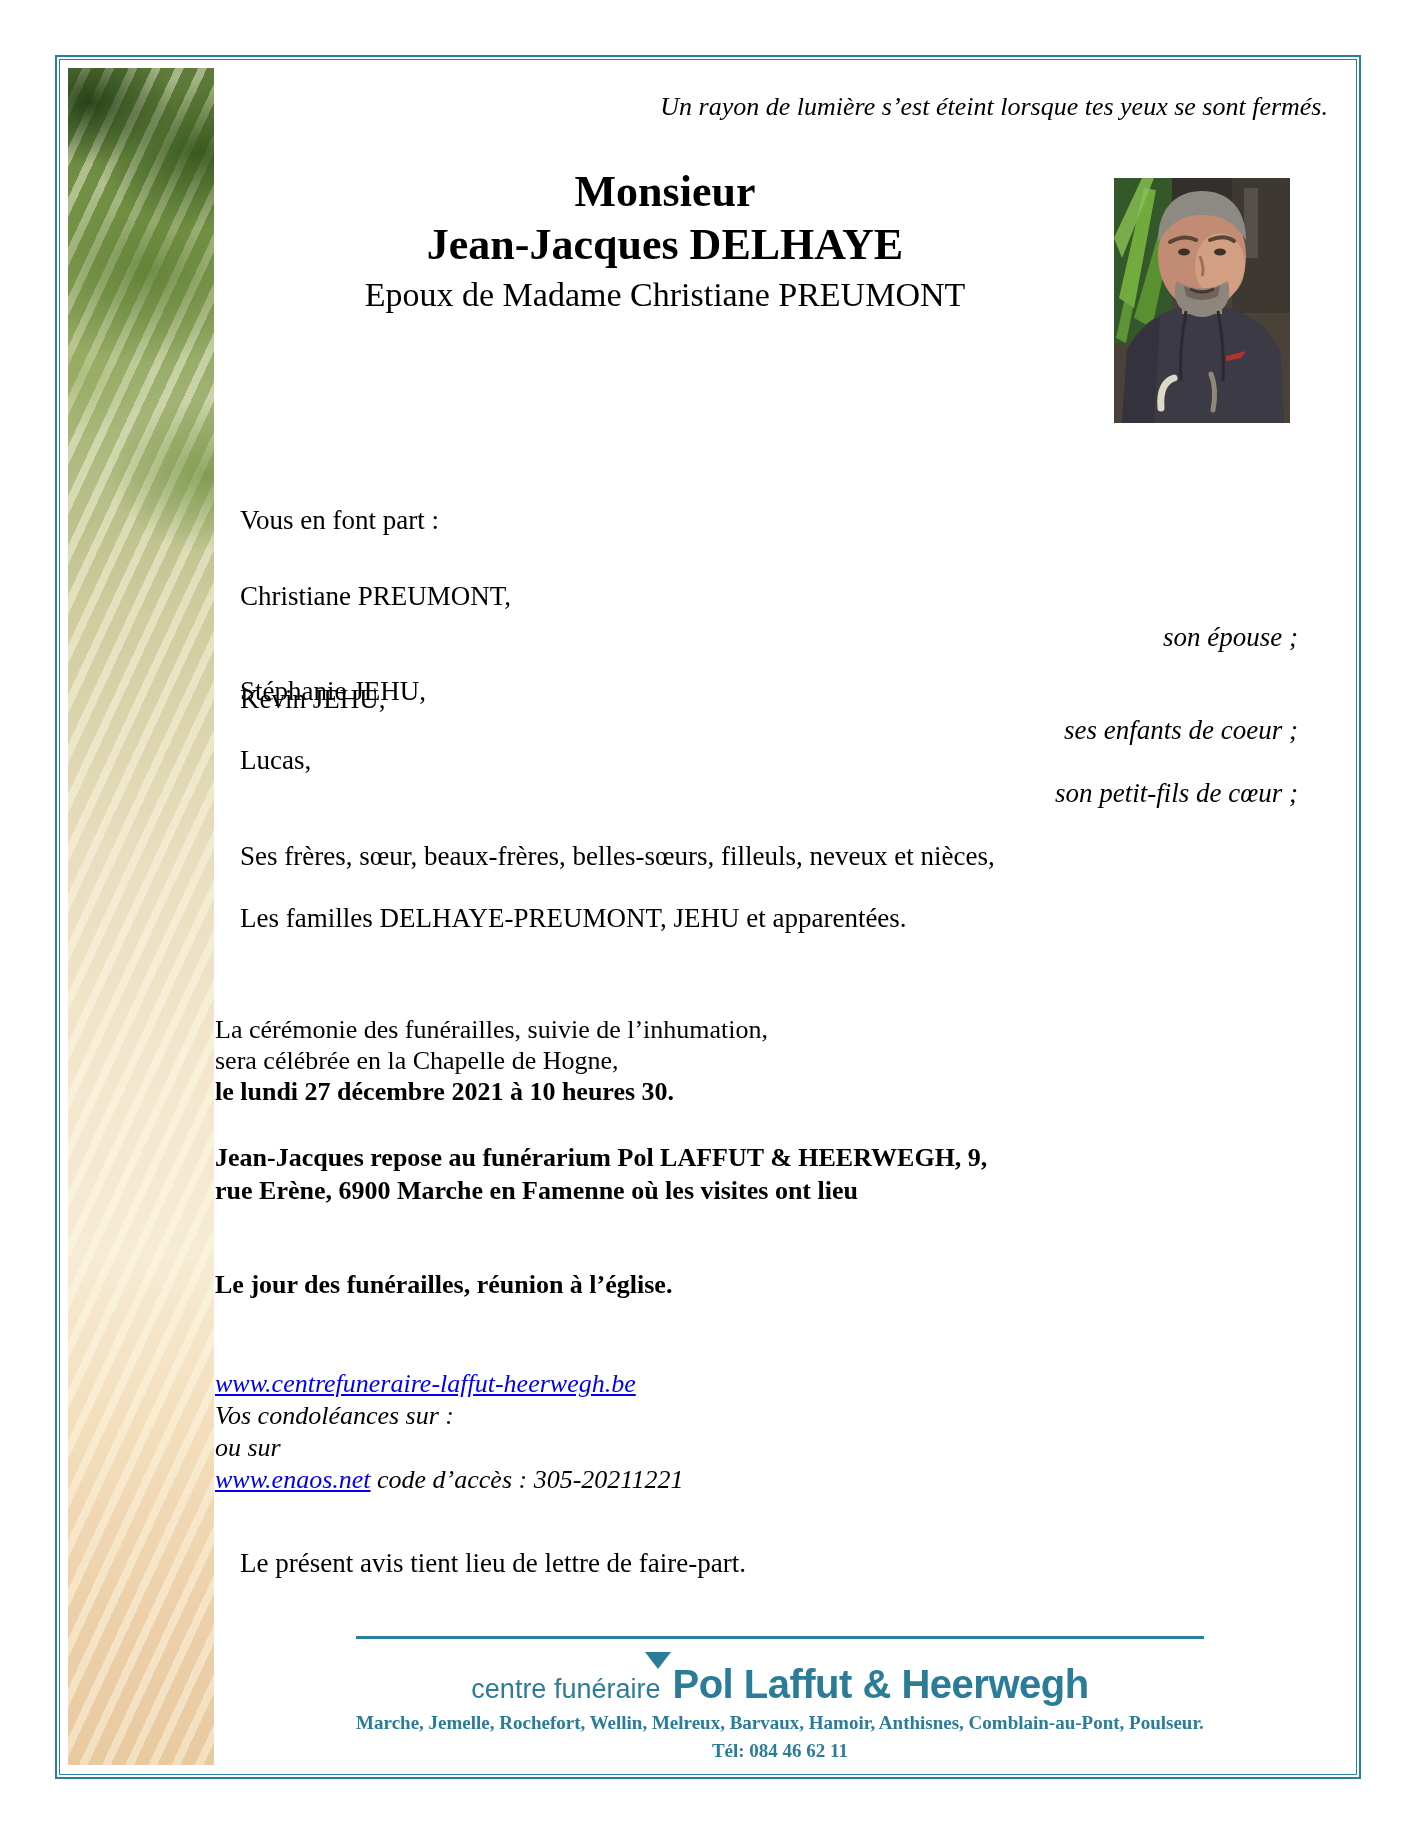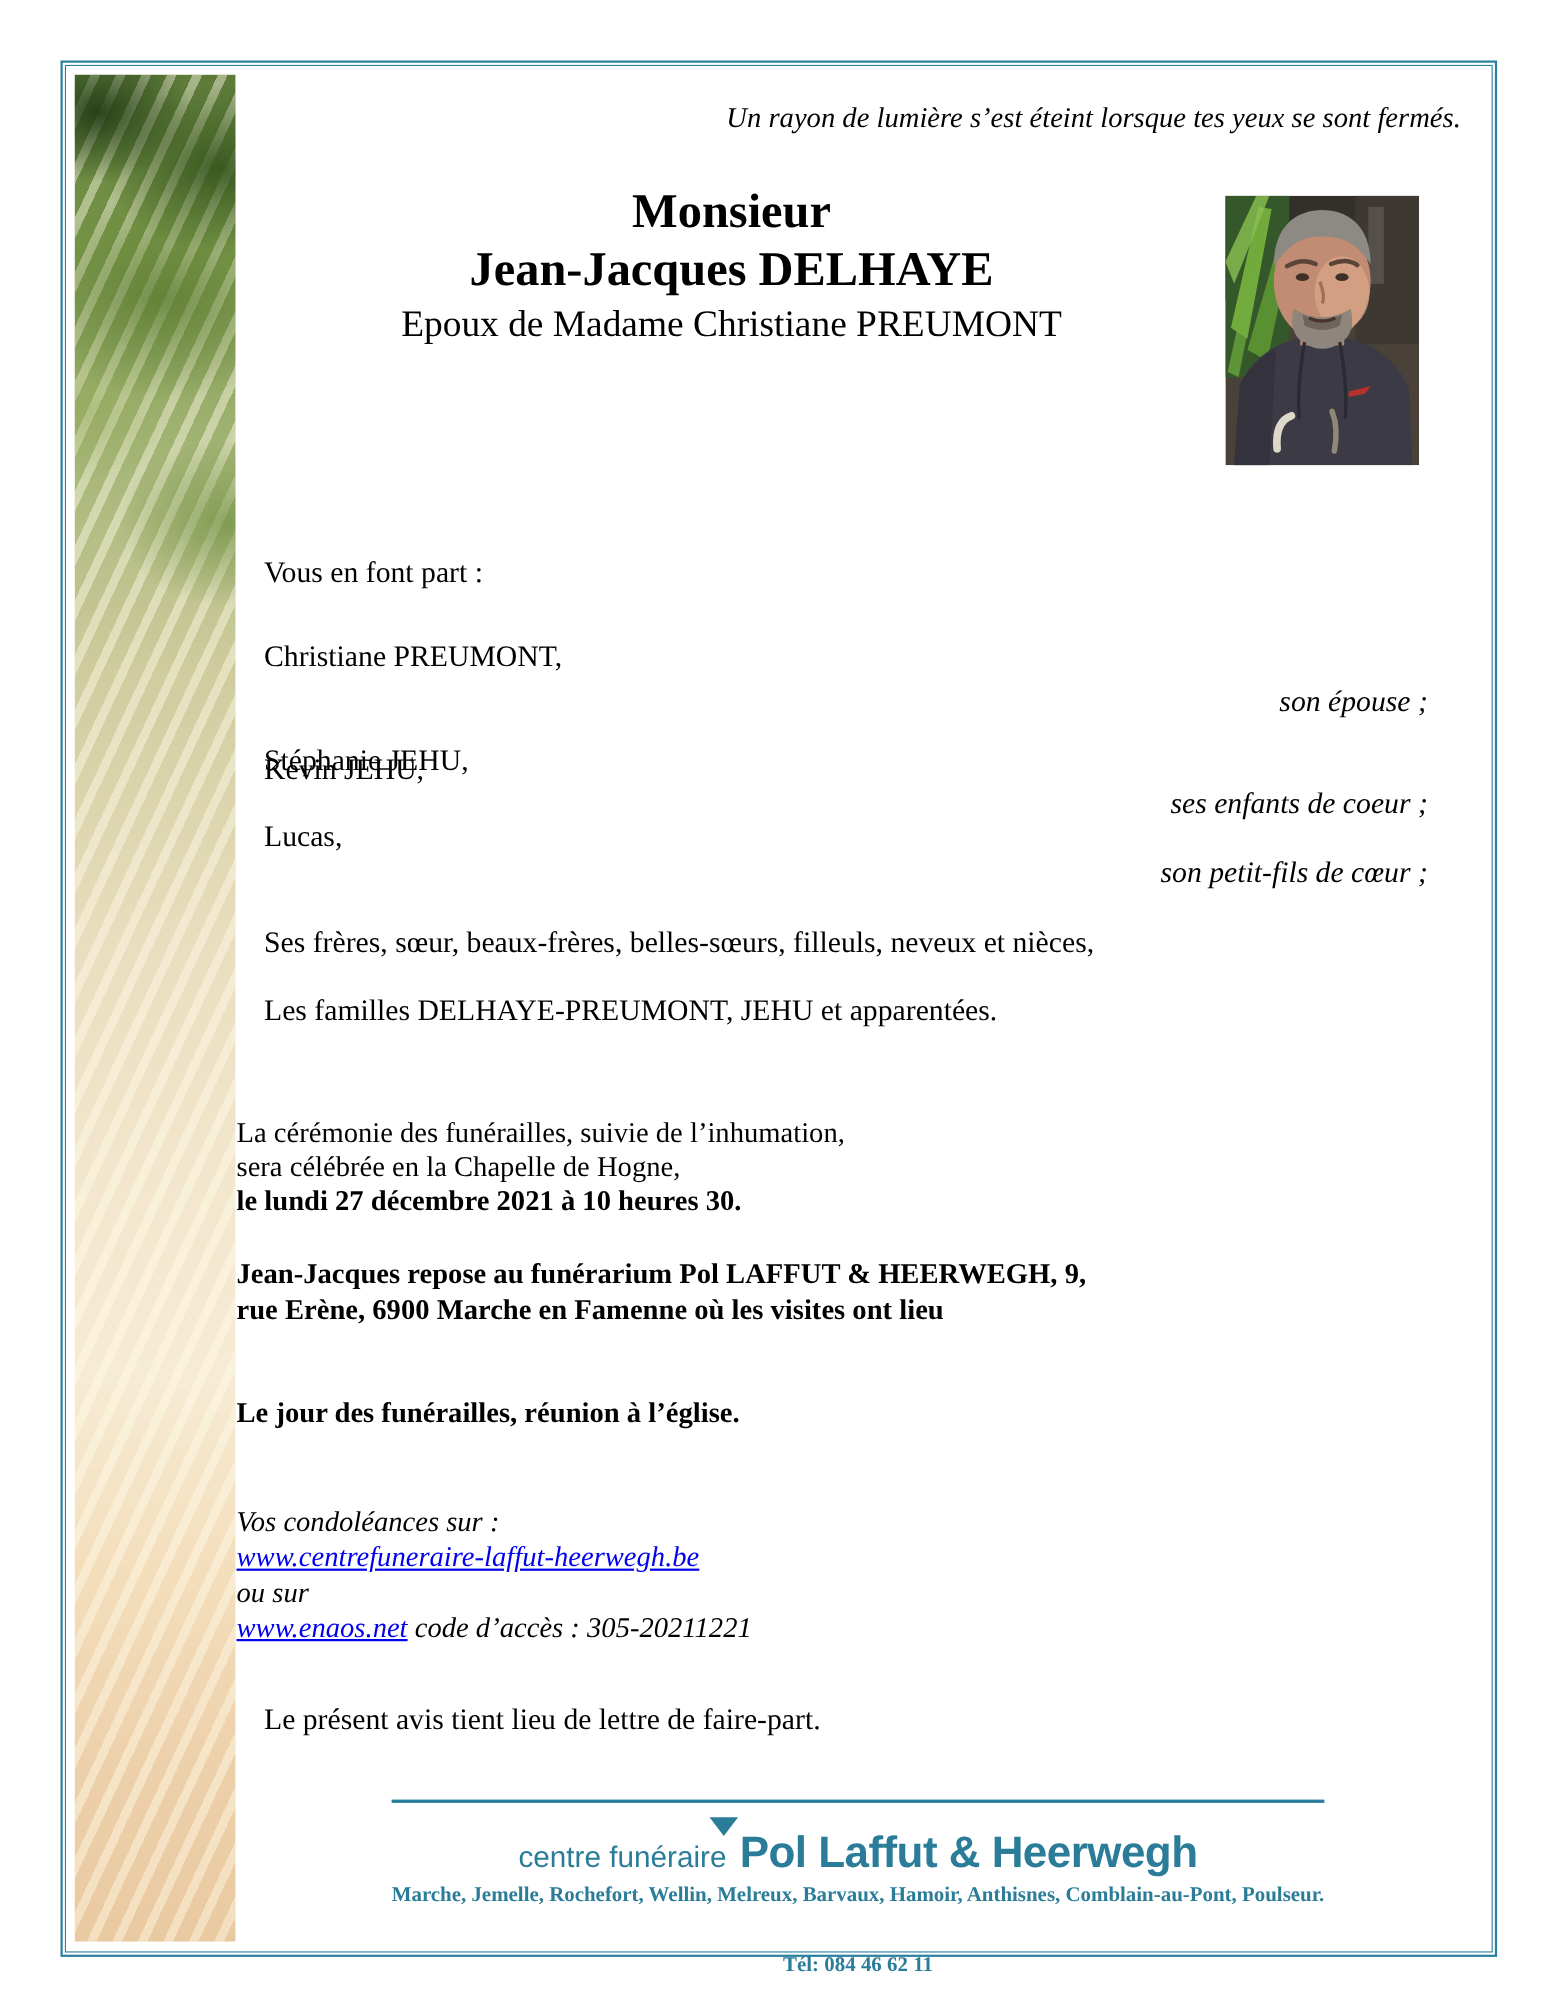--- a/index.html
+++ b/index.html
@@ -67,21 +67,21 @@
     border-top:17px solid var(--brand);
   }
   .logo-row{
     left:215px;top:1662px;width:1130px;display:flex;justify-content:center;
     align-items:baseline;gap:12px;font-family:"Liberation Sans",sans-serif;color:var(--brand);
     white-space:nowrap;
   }
   .brand-small{font-size:27px;}
   .brand-large{font-size:40px;font-weight:bold;letter-spacing:-.5px;}
   .cities{left:215px;top:1712px;width:1130px;text-align:center;font-size:19px;font-weight:bold;color:var(--brand);}
-  .tel{left:215px;top:1740px;width:1130px;text-align:center;font-size:19px;font-weight:bold;color:var(--brand);margin-top:36px;}
+  .tel{left:215px;top:1740px;width:1130px;text-align:center;font-size:19px;font-weight:bold;color:var(--brand);}
 </style>
 </head>
 <body>
 
 <div class="abs border-outer">
   <div class="border-inner"></div>
 </div>
 
 <div class="abs forest"></div>
 
@@ -148,22 +148,22 @@
 </div>
 
 <div class="abs cblock funerarium">
   <div>Jean-Jacques repose au funérarium Pol LAFFUT &amp; HEERWEGH, 9,</div>
   <div>rue Erène, 6900 Marche en Famenne où les visites ont lieu</div>
 </div>
 
 <div class="abs cblock church">Le jour des funérailles, réunion à l’église.</div>
 
 <div class="abs cblock condolences">
+  <div><a href="#" class="doc-link">www.centrefuneraire-laffut-heerwegh.be</a></div>
   <div>Vos condoléances sur :</div>
-  <div><a href="#" class="doc-link">www.centrefuneraire-laffut-heerwegh.be</a></div>
   <div>ou sur</div>
   <div>
     <a href="#" class="doc-link">www.enaos.net</a><span> code d’accès : 305-20211221</span>
   </div>
 </div>
 
 <div class="abs notice">Le présent avis tient lieu de lettre de faire-part.</div>
 
 <div class="abs divider"></div>
 <div class="abs logo-triangle"></div>

